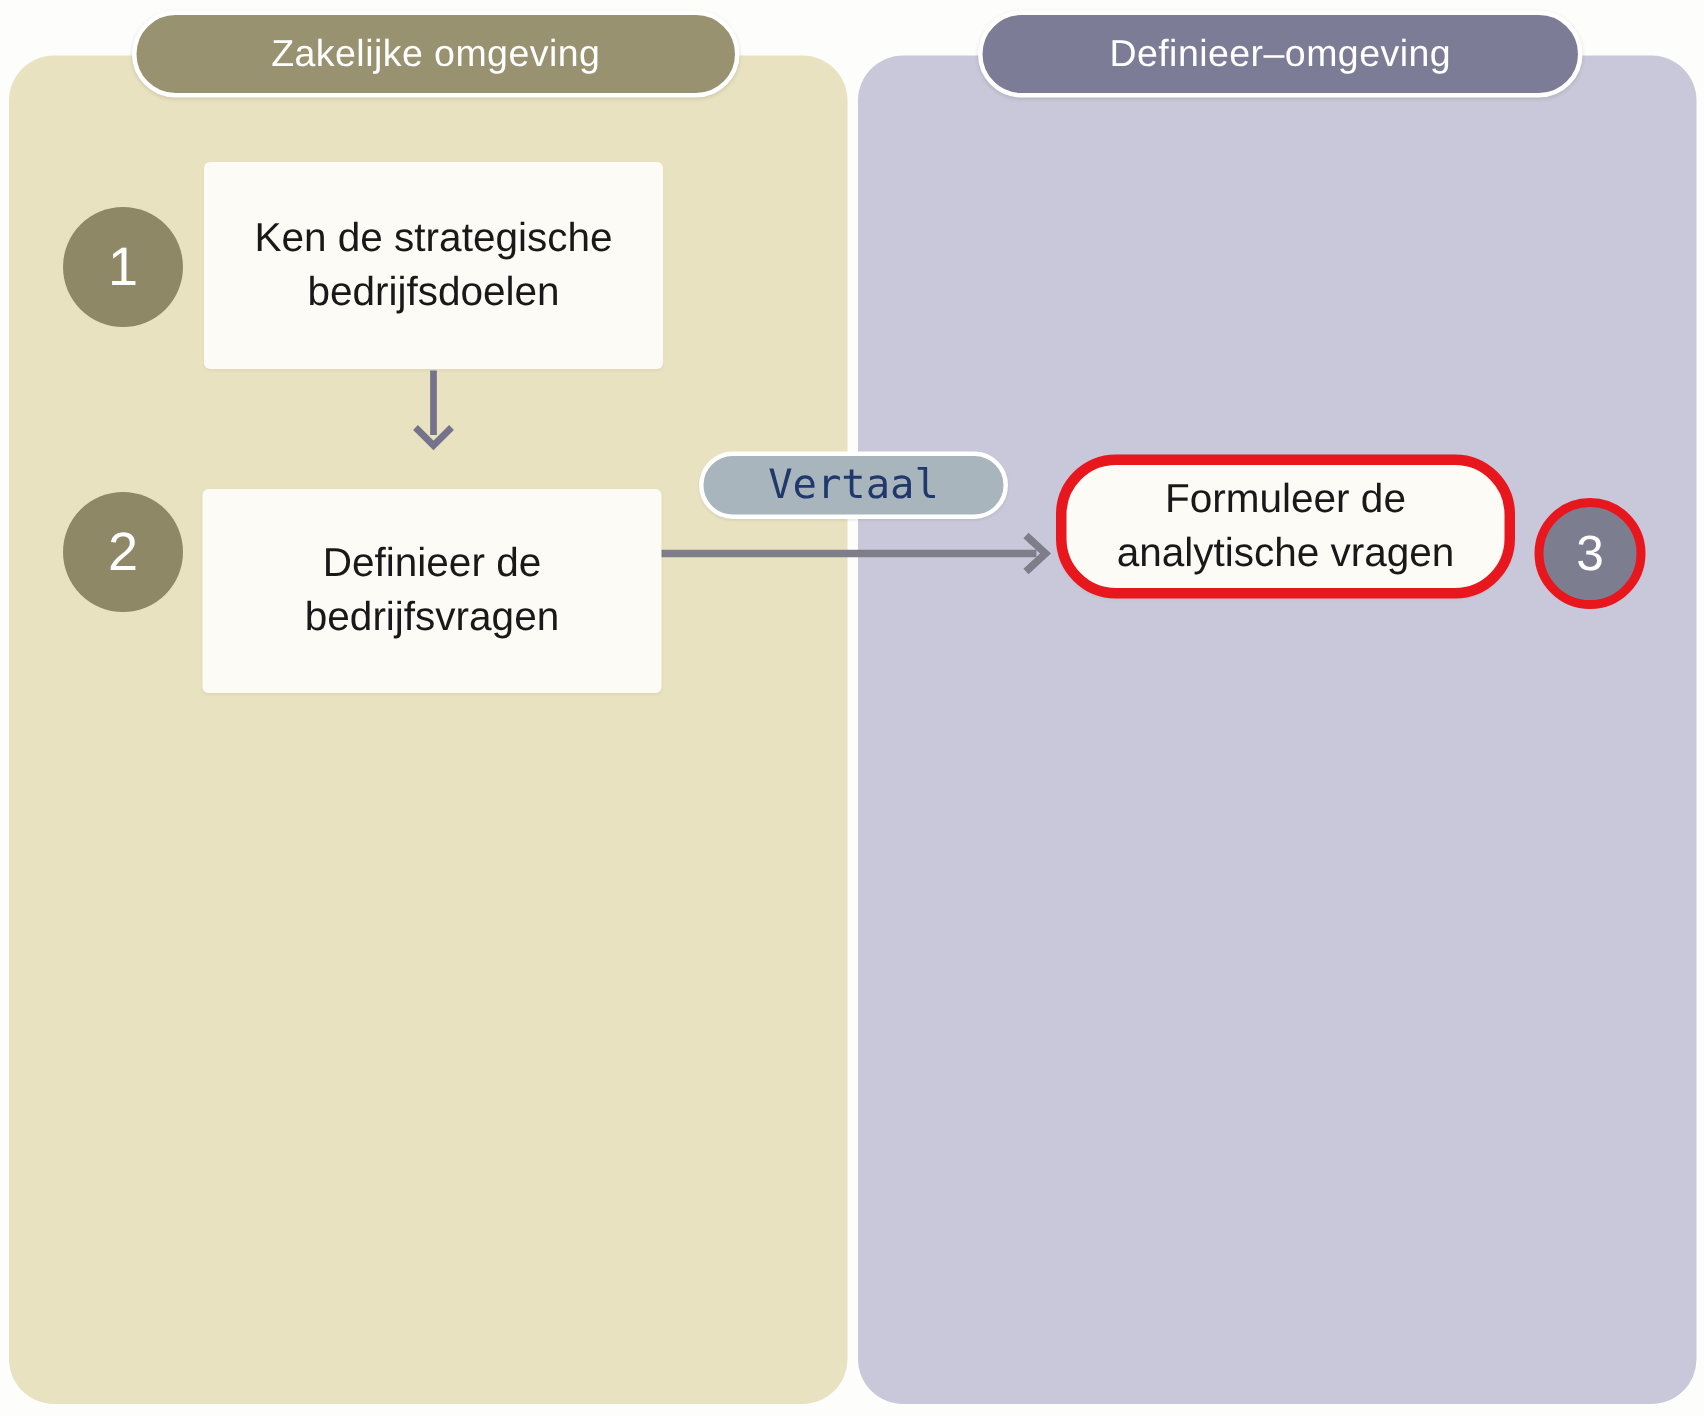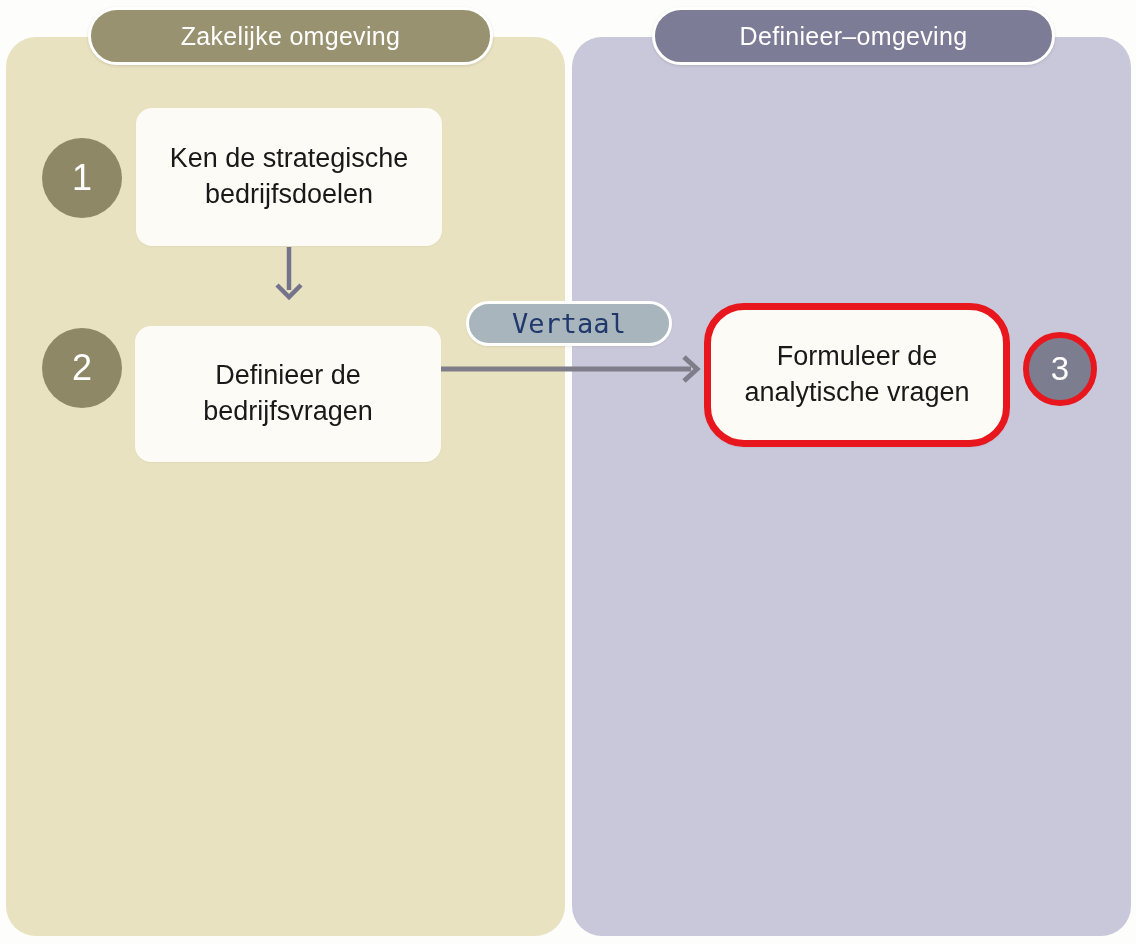--- a/index.html
+++ b/index.html
@@ -71,38 +71,38 @@
     left: 1023px; top: 332px;
     width: 74px; height: 74px;
     background: var(--gray-circle);
     border: 6px solid var(--highlight-red);
     font-size: 33px;
   }
 
   .flow-box {
     position: absolute;
     width: 306px;
-    border-radius: 16px;
+    border-radius: 4px;
     background: var(--box-bg);
     display: flex;
     align-items: center;
     justify-content: center;
     text-align: center;
     color: var(--text-dark);
     font-size: 27px;
     line-height: 1.32;
     padding: 10px 18px;
     z-index: 2;
     box-shadow: 0 1px 2px rgba(0,0,0,0.04);
   }
   .box-1 { left: 136px; top: 108px; height: 138px; }
   .box-2 { left: 135px; top: 302px; height: 136px; margin-top: 24px; }
   .box-3 {
     left: 704px; top: 303px;
-    height: 144px;
+    height: 96px;
     border: 7px solid var(--highlight-red);
     border-radius: 40px;
     justify-content: flex-end;
   }
 
   .vertaal-pill {
     position: absolute;
     left: 466px; top: 301px;
     width: 206px; height: 45px;
     background: var(--vertaal-bg);

